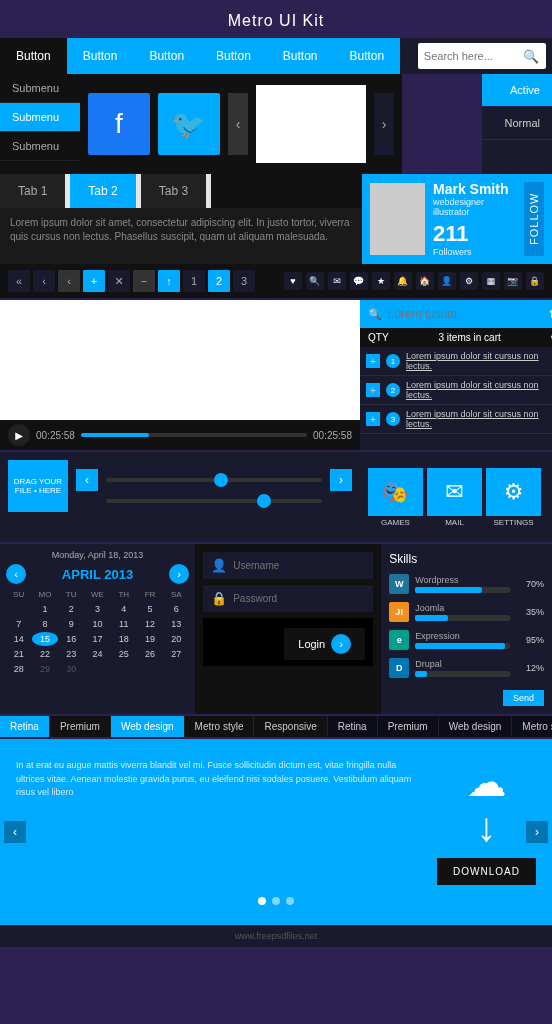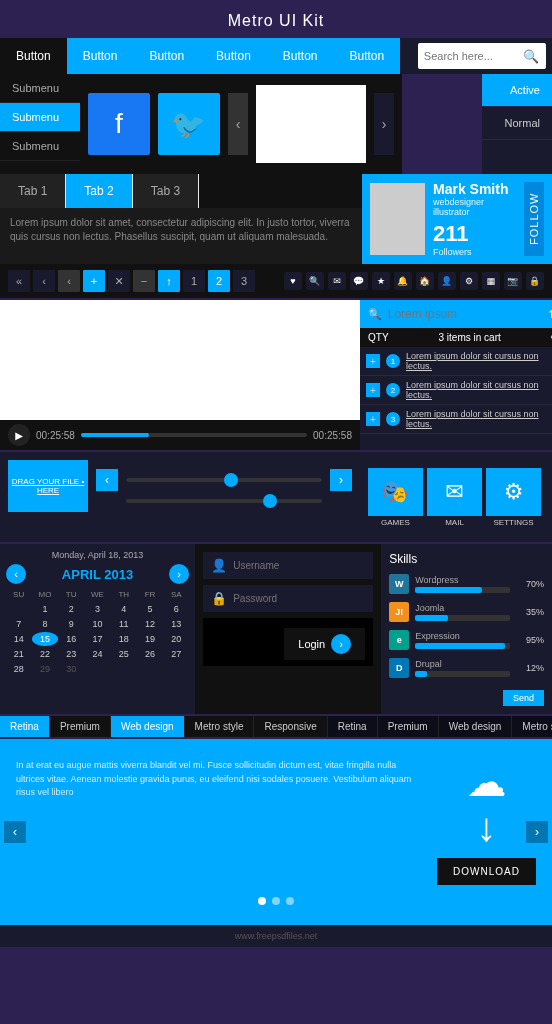--- a/index.html
+++ b/index.html
@@ -178,21 +178,21 @@
       height: 34px;
     }
     .tab-item {
       padding: 0 18px;
       display: flex;
       align-items: center;
       font-size: 12px;
       cursor: pointer;
       background: #222;
       color: #aaa;
-      border-right: 1px solid #e5e5e5;
+      border-right: 5px solid #e5e5e5;
     }
     .tab-item.active {
       background: #00aaff;
       color: #fff;
     }
     .tab-content-text {
       padding: 8px 10px;
       font-size: 10px;
       color: #888;
       line-height: 1.4;
@@ -407,30 +407,29 @@
     }
     .drag-section {
       flex: 0 0 360px;
       display: flex;
       flex-direction: column;
       padding: 8px;
       gap: 8px;
     }
     .drag-box {
       background: #00aaff;
-      width: 80px;
+      width: 60px;
       height: 52px;
       display: flex;
       align-items: center;
       justify-content: center;
       font-size: 8px;
       color: #fff;
       text-align: center;
       cursor: pointer;
-      text-decoration: underline;
     }
     .slider-container {
       display: flex;
       flex-direction: column;
       gap: 8px;
       flex: 1;
       padding: 6px 0;
     }
     .slider-row {
       display: flex;

